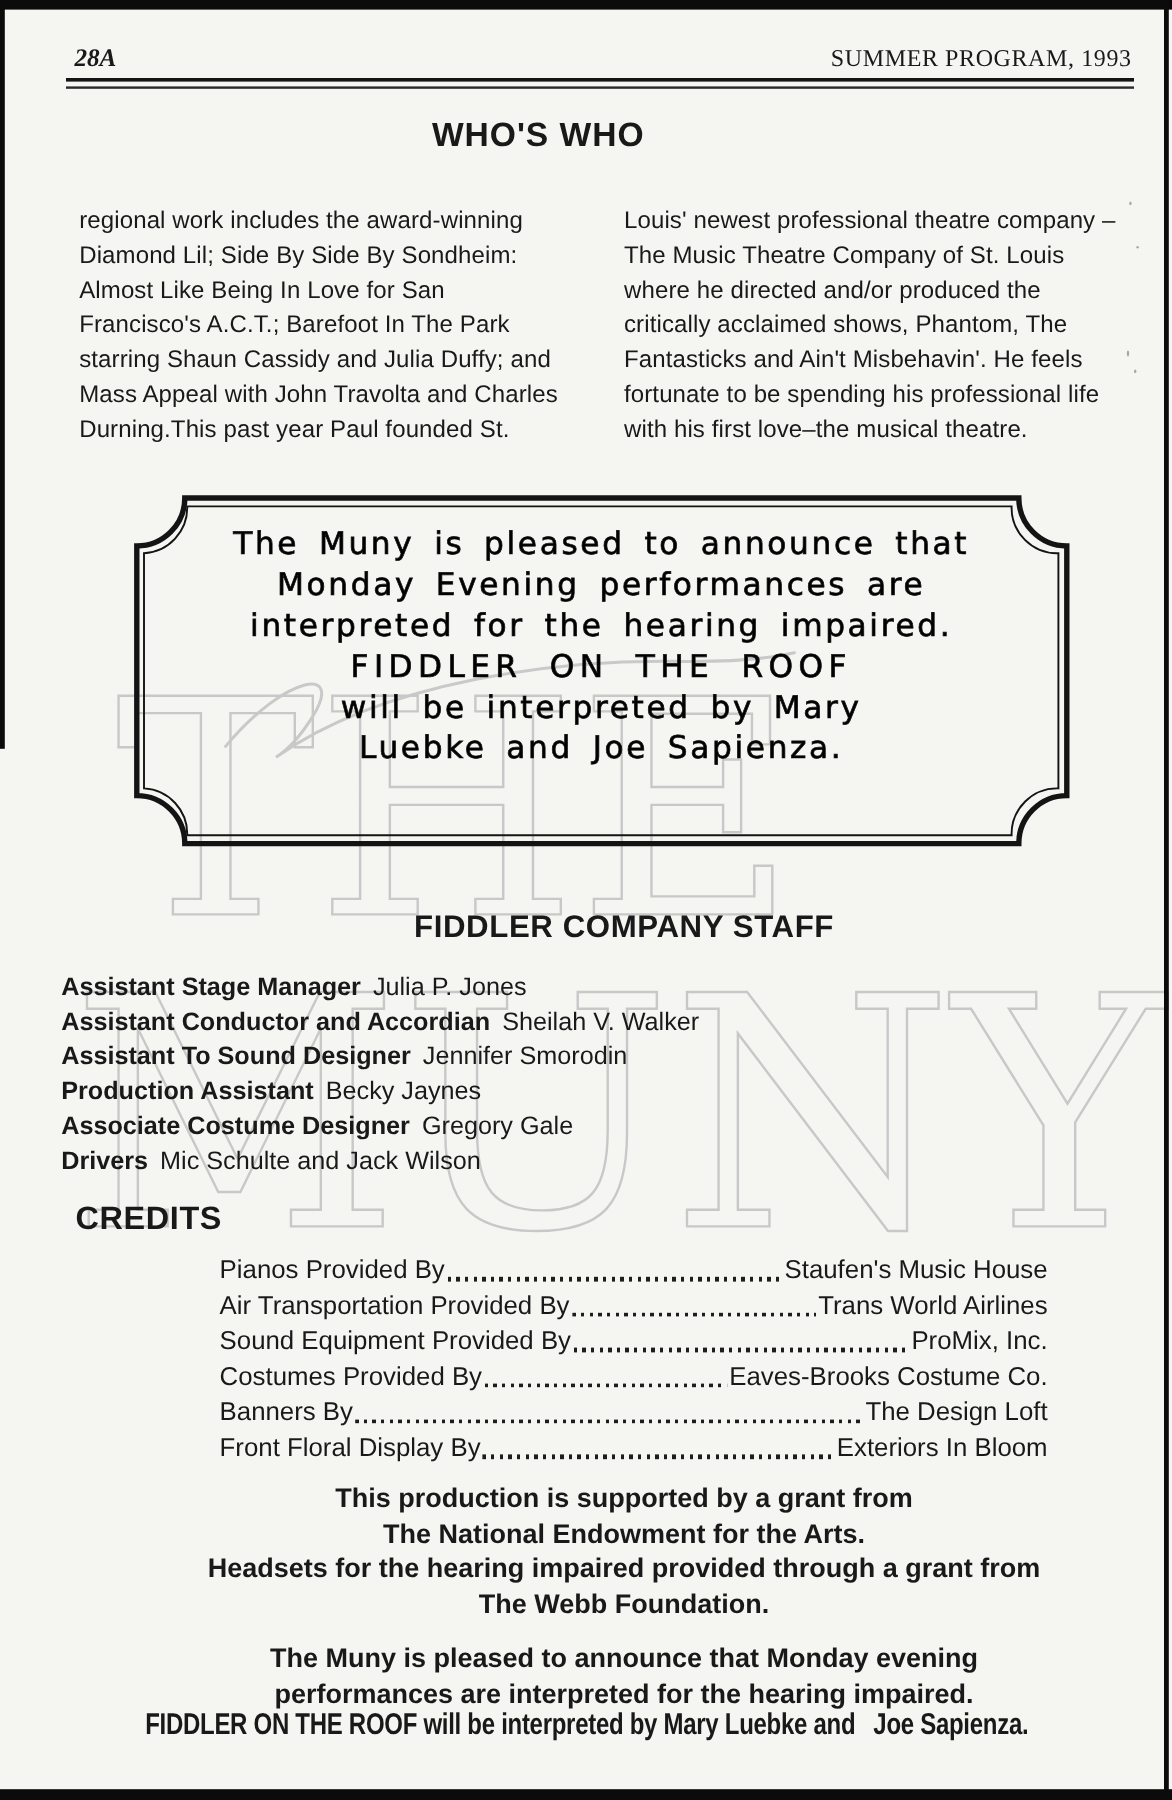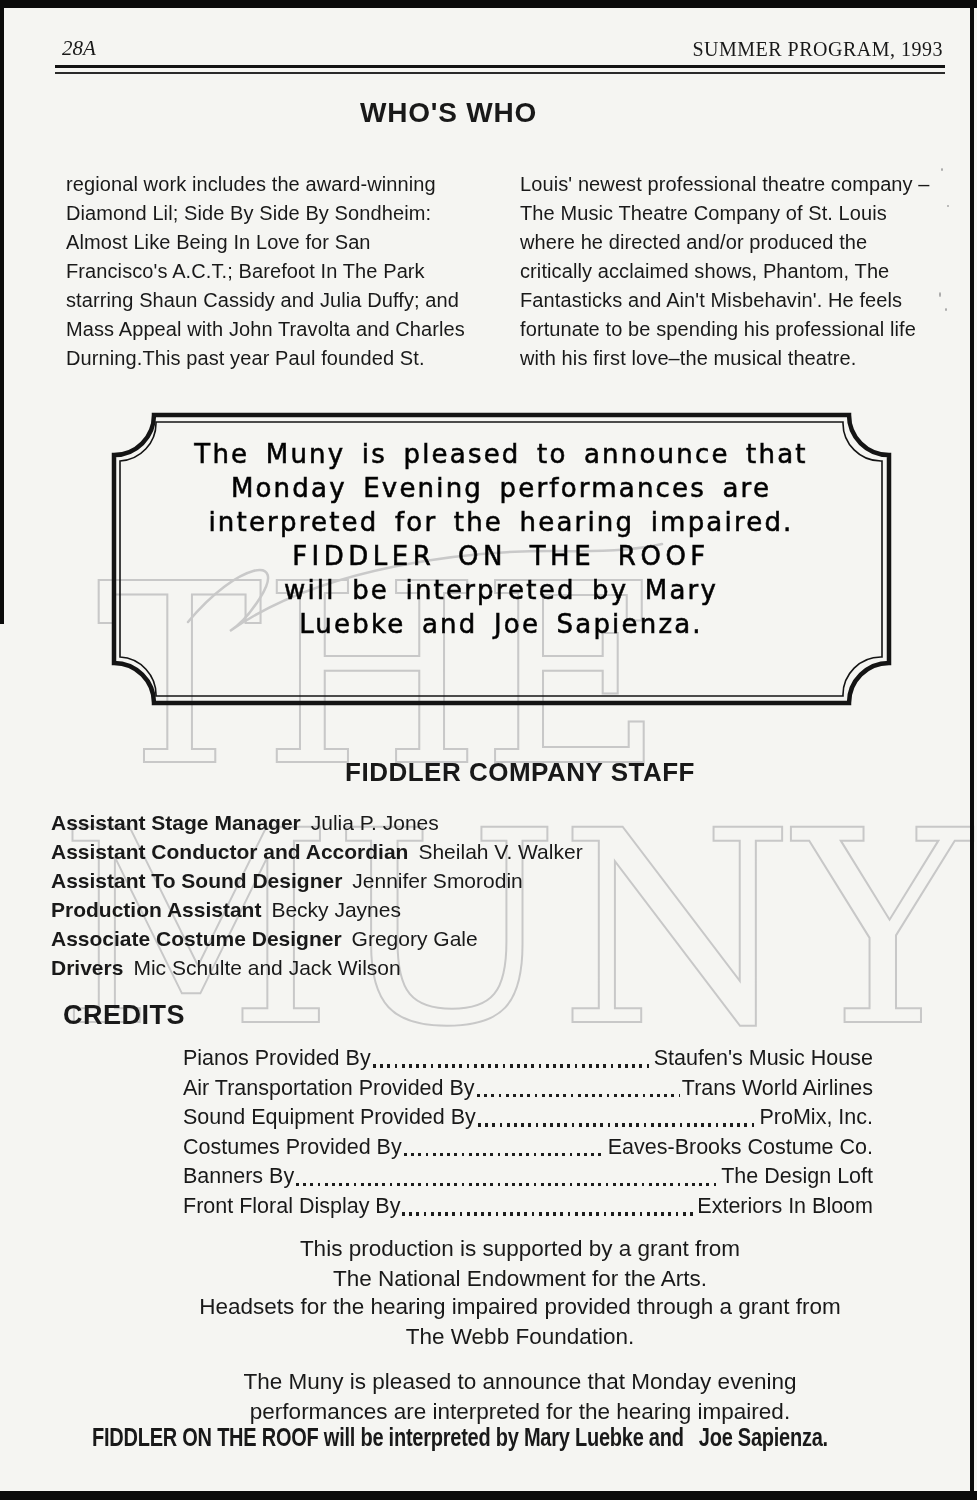--- a/index.html
+++ b/index.html
@@ -13,21 +13,21 @@
   
   .edge{position:absolute;background:#0b0b0b;z-index:5}
   .edge-top{left:0;top:0;width:977px;height:8px}
   .edge-left{left:0;top:0;width:4px;height:624px}
   .edge-right{left:970px;top:0;width:4px;height:1500px}
   .edge-bottom{left:0;top:1491px;width:977px;height:9px}
   .speck{position:absolute;background:#a8a8a8;border-radius:50%;z-index:3}
   
   .watermark{position:absolute;left:0;top:0;z-index:1}
   
-  .pageno{left:62px;top:36px;font-family:"Liberation Serif",serif;font-style:italic;font-weight:normal;font-size:21px}
+  .pageno{left:62px;top:36px;font-family:"Liberation Serif",serif;font-style:italic;font-weight:bold;font-size:21px}
   .progtitle{left:0;top:38px;width:943px;text-align:right;font-family:"Liberation Serif",serif;font-size:20px;letter-spacing:.5px}
   .rule-a{left:55px;top:65px;width:890px;height:3px;background:#141414}
   .rule-b{left:55px;top:72px;width:890px;height:2px;background:#2a2a2a}
   .whoswho{left:0;top:97px;width:897px;text-align:center;font-size:28px;font-weight:bold;letter-spacing:.8px}
   
   .bio{left:66px;top:170px;display:flex;gap:8px}
   .bio-col{width:446px;font-size:20px;line-height:29px;letter-spacing:.1px}
   .bio-line{white-space:nowrap}
   .it{}
   
@@ -44,25 +44,25 @@
   .staff-row{white-space:nowrap}
   .role{font-weight:bold;margin-right:10px}
   
   .credits-head{left:63px;top:1000px;width:914px;text-align:left;font-size:27px;font-weight:bold;letter-spacing:.5px}
   .credits-list{left:183px;top:1044px;width:690px;font-size:21.5px}
   .credit-row{display:flex;align-items:flex-end;height:29.6px;white-space:nowrap}
   .clabel,.cvalue{line-height:29.6px}
   .leader{flex:1;height:3.4px;margin:0 2px 6px 2px;
     background:repeating-linear-gradient(90deg,#1d1d1d 0 2.8px,transparent 2.8px 7.2px)}
   
-  .note{left:63px;width:914px;text-align:center;font-weight:normal;font-size:22.5px;line-height:29.5px}
+  .note{left:63px;width:914px;text-align:center;font-weight:bold;font-size:22.5px;line-height:29.5px}
   .note-grant{top:1234px}
   .note-headsets{top:1292px}
   .note-interpreted{top:1367px}
-  .note4wrap{left:0;top:1423px;width:977px;text-align:left}
+  .note4wrap{left:0;top:1423px;width:977px;text-align:center}
   .note4{display:inline-block;font-weight:bold;font-size:25px;white-space:nowrap;
     transform:scaleX(.8);transform-origin:50% 50%;letter-spacing:-.3px}
 </style>
 </head>
 <body>
 
 <div class="page">
 
   <svg class="watermark" width="977" height="1500" viewBox="0 0 977 1500">
     <path d="M 188 622 C 238 562 288 554 260 598 C 248 617 238 626 230 631 C 322 566 470 550 560 551 C 606 552 640 549 662 544" fill="none" stroke="#c9c9c9" stroke-width="2.5" stroke-linecap="round"></path>

